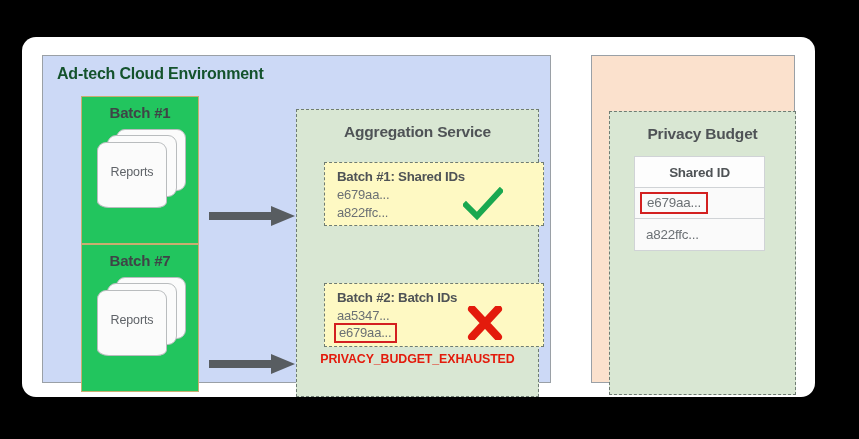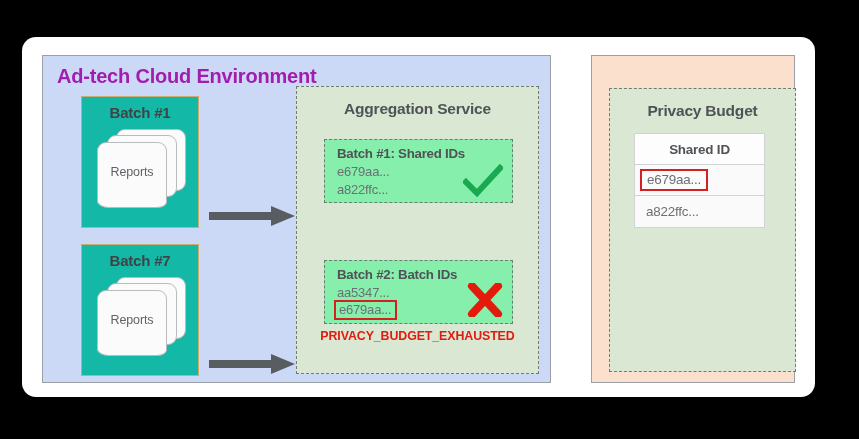--- a/index.html
+++ b/index.html
@@ -49,34 +49,35 @@
     left: 569px;
     top: 18px;
     width: 204px;
     height: 328px;
     background: #fbe1cd;
   }
   .panel-title {
     position: absolute;
     left: 14px;
     top: 9px;
-    font-size: 20px;
-    font-weight: 700;
-    color: #a21caf;
+    font-size: 16px;
+    font-weight: 700;
+    color: #14532d;
     letter-spacing: -0.2px;
     white-space: nowrap;
     text-align: right;
   }
 
   
   .green-box {
     position: absolute;
     box-sizing: border-box;
     background: #d9e7d3;
     border: 1.6px dashed #6f7c73;
+    margin-top: 23px;
   }
   .agg-box {
     left: 253px;
     top: 30px;
     width: 243px;
     height: 288px;
   }
   .pb-box {
     left: 17px;
     top: 32px;
@@ -91,24 +92,24 @@
     font-size: 15.5px;
     font-weight: 700;
     color: #4f5356;
     letter-spacing: -0.2px;
   }
 
   
   .batch-box {
     position: absolute;
     box-sizing: border-box;
-    background: #14b8a6;
+    background: #22c55e;
     border: 1px solid #c9ad70;
     width: 118px;
-    height: 132px;
+    height: 148px;
   }
   .batch-1 { left: 38px; top: 40px; }
   .batch-2 { left: 38px; top: 188px; }
   .batch-label {
     position: absolute;
     left: 0;
     right: 0;
     top: 7px;
     text-align: center;
     font-size: 15px;
@@ -154,23 +155,23 @@
     width: 86px;
     height: 22px;
   }
   .arrow-1 { left: 166px; top: 149px; }
   .arrow-2 { left: 166px; top: 297px; }
 
   
   .id-card {
     position: absolute;
     box-sizing: border-box;
-    background: #86efac;
+    background: #fef9c3;
     border: 1.4px dashed #6f7c73;
-    width: 189px;
+    width: 220px;
     height: 64px;
     text-decoration: underline;
   }
   .id-card-1 { left: 27px; top: 52px; }
   .id-card-2 { left: 27px; top: 173px; }
   .id-card-title {
     position: absolute;
     left: 12px;
     top: 6px;
     font-size: 13.3px;

